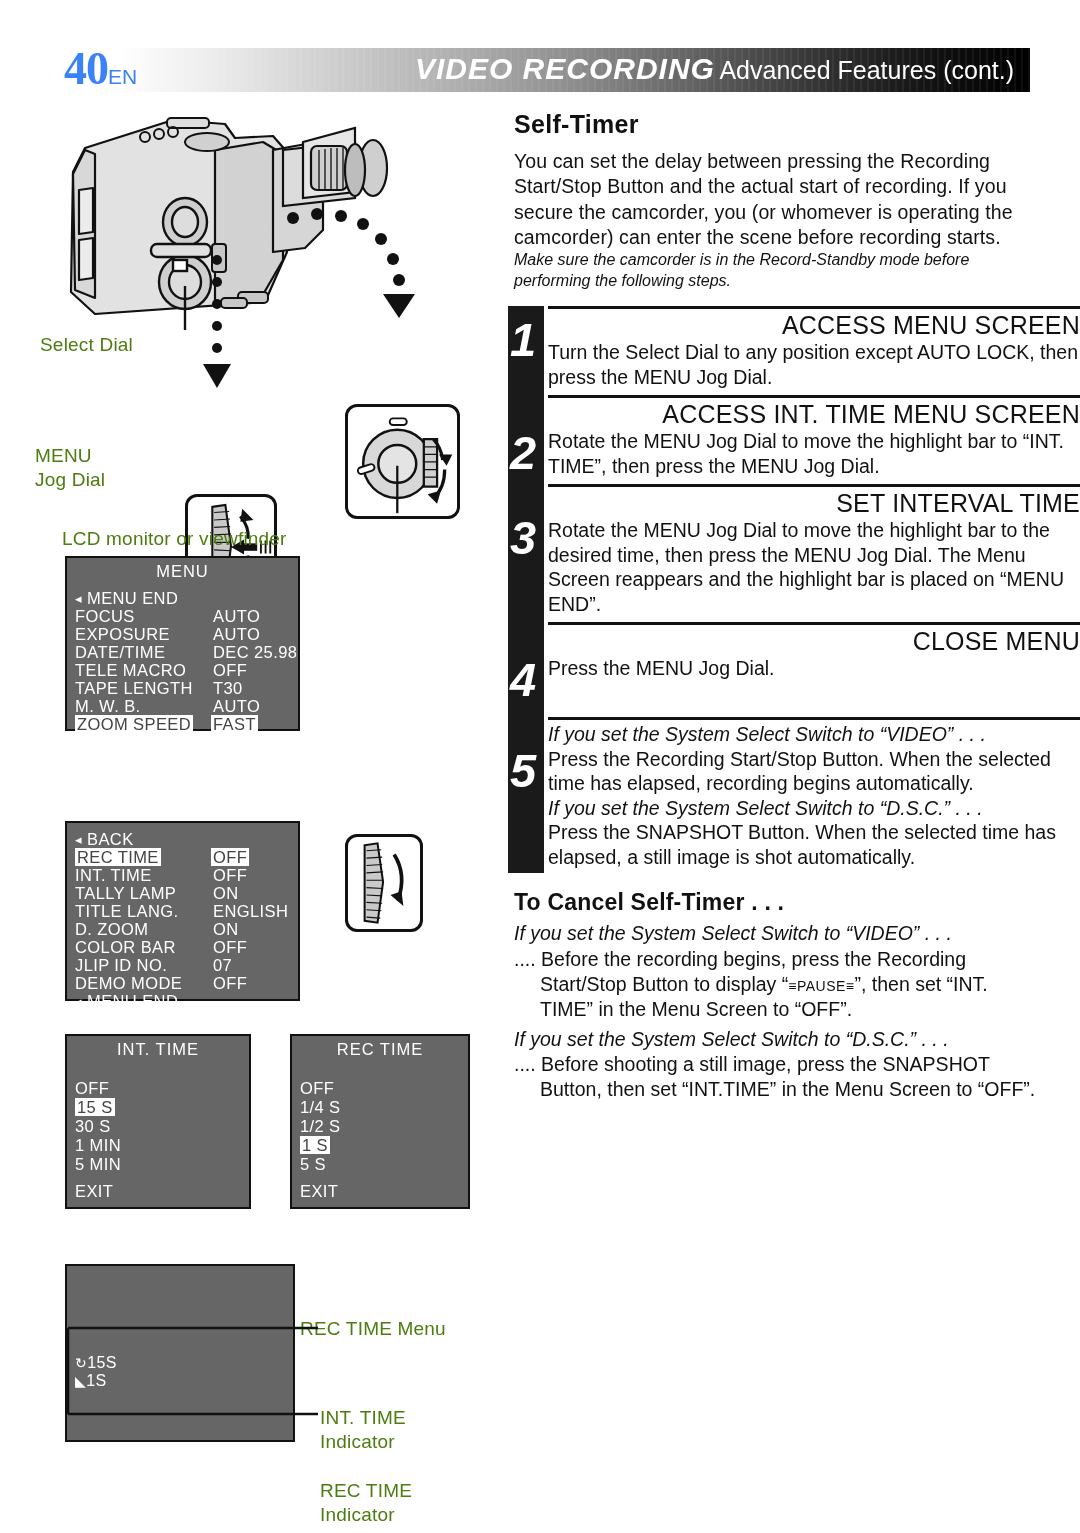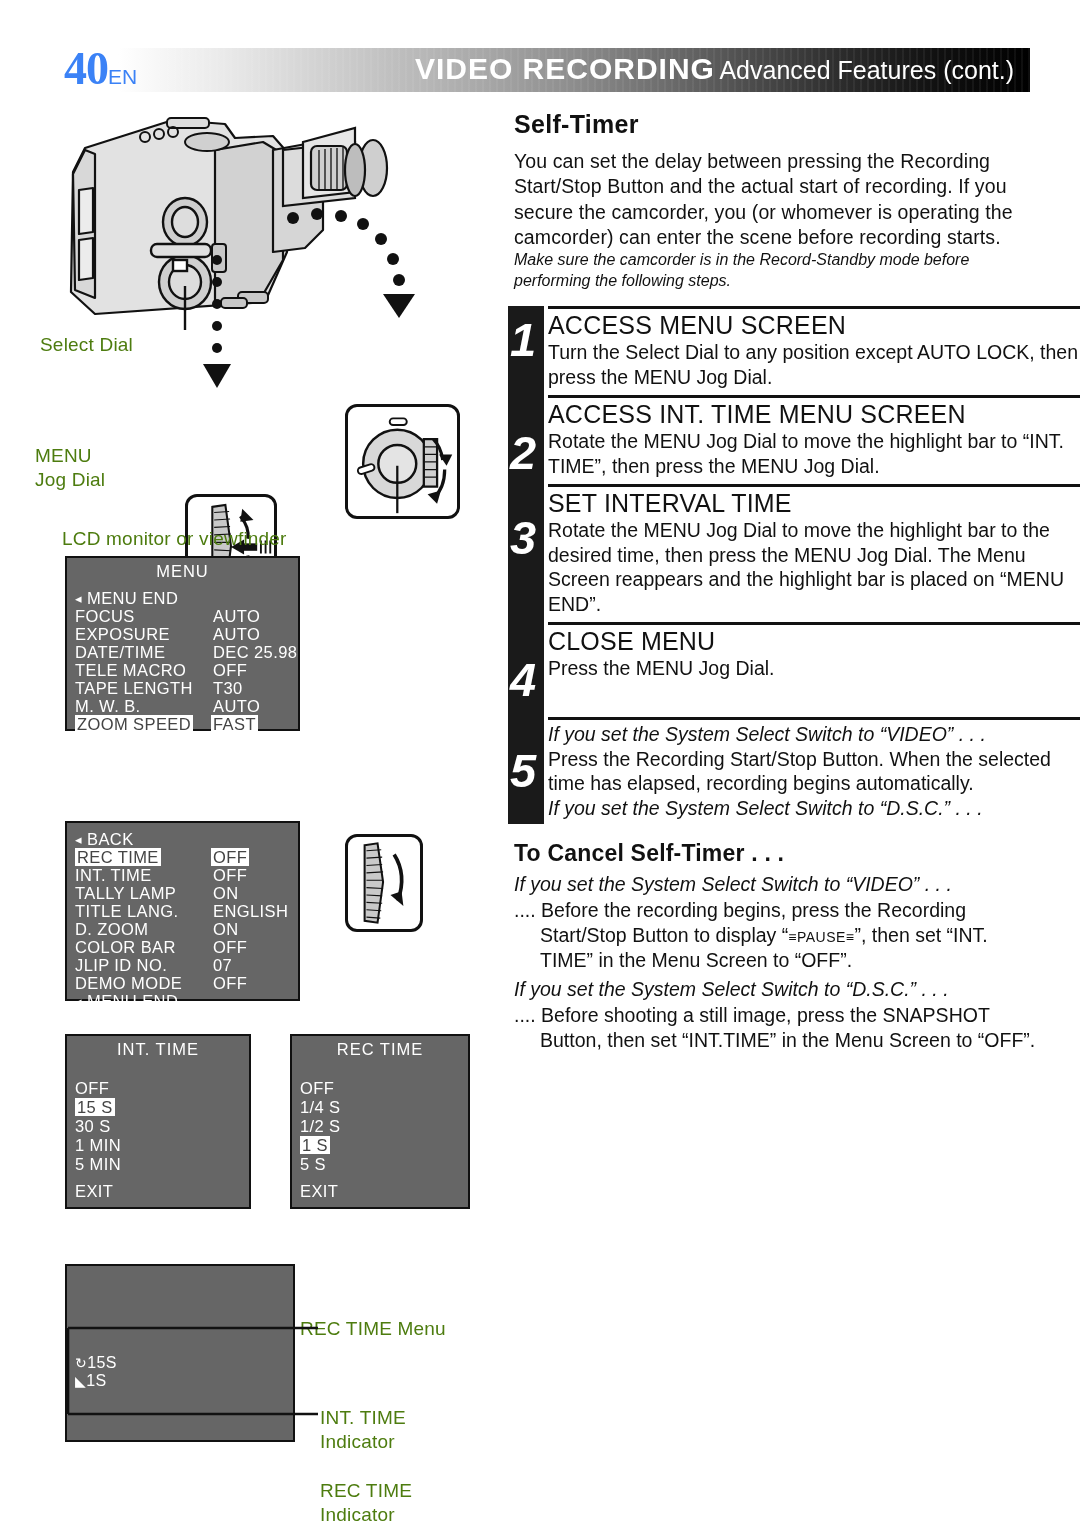--- a/index.html
+++ b/index.html
@@ -28,21 +28,21 @@
     position: absolute; left: 40px; top: 0px;
     font-family: "Liberation Serif", serif;
     font-weight: bold; font-size: 46px; letter-spacing: -1px; color: #3b82f6; margin-left: 24px;
   }
   .page-num .en { font-family:"Liberation Sans", sans-serif; font-size: 21px; font-weight: normal; letter-spacing:0; }
   .hdr-title {
     position: absolute; right: 16px; top: 50%; transform: translateY(-52%);
     white-space: nowrap; color: #fff; z-index: 2;
   }
   .hdr-title .t1 {
-    font-weight: bold; font-size: 30px; letter-spacing: 1px;
+    font-style: italic; font-weight: bold; font-size: 30px; letter-spacing: 1px;
   }
   .hdr-title .t2 { font-size: 25px; letter-spacing: 0px; }
 
   
   .left-col { position: absolute; left: 0; top: 96px; width: 500px; height: 1437px; }
 
   
   .cam-wrap { position:absolute; left:55px; top:6px; width:440px; height:330px; }
   .label { font-size: 19px; color:#4d7c0f; letter-spacing:.2px; }
   .lbl-select-dial { position:absolute; left:40px; top:238px; }
@@ -101,21 +101,21 @@
   .steps-bar {
     position:absolute; left:8px; top:0; width:36px; bottom:0; background:#1a1a1a;
   }
   .step { position:relative; padding-left:48px; }
   .step .rule { height:3px; background:#111; margin:0 0 2px 0; }
   .step .num {
     position:absolute; left:0px; width:46px; text-align:center;
     color:#fff; font-style:italic; font-weight:bold; font-size:47px;
     font-family:"Liberation Sans", sans-serif; line-height:1;
   }
-  .step h3 { font-size:25px; font-weight:normal; letter-spacing:.2px; line-height:1.12; margin:2px 0 1px 0;}
+  .step h3 { font-size:25px; font-weight:normal; letter-spacing:.2px; line-height:1.12; margin:2px 0 1px 6px;text-align:right;}
   .step p { font-size:19.5px; line-height:1.26; }
   .step p.it { font-style:italic; }
 
   .cancel-h { font-size:23px; margin-top:16px; letter-spacing:.2px; }
   .cancel-it { font-size:19.5px; font-style:italic; line-height:1.3; margin-top:5px;}
   .cancel-p { font-size:19.5px; line-height:1.28; padding-left:26px; text-indent:-26px; }
   .pause-g { font-size:14px; letter-spacing:.5px; }
 </style>
 </head>
 <body>
@@ -455,20 +455,21 @@
         <p>Press the MENU Jog Dial.</p>
         <div style="height:36px"></div>
       </div>
 
       <div class="step">
         <div class="rule"></div>
         <div class="num" style="top:30px">5</div>
         <p class="it">If you set the System Select Switch to “VIDEO” . . .</p>
         <p>Press the Recording Start/Stop Button. When the selected time has elapsed, recording begins automatically.</p>
         <p class="it">If you set the System Select Switch to “D.S.C.” . . .</p>
+        <p>Press the SNAPSHOT Button. When the selected time has elapsed, a still image is shot automatically.</p>
         <div style="height:4px"></div>
       </div>
     </div>
 
     <div style="padding:0 36px 0 14px">
       <h3 class="cancel-h">To Cancel Self-Timer . . .</h3>
       <p class="cancel-it">If you set the System Select Switch to “VIDEO” . . .</p>
       <p class="cancel-p"><span>.... Before the recording begins, press the Recording Start/Stop Button to display “</span><span class="pause-g">≡PAUSE≡</span><span>”, then set “INT. TIME” in the Menu Screen to “OFF”.</span></p>
       <p class="cancel-it">If you set the System Select Switch to “D.S.C.” . . .</p>
       <p class="cancel-p">.... Before shooting a still image, press the SNAPSHOT Button, then set “INT.TIME” in the Menu Screen to “OFF”.</p>

